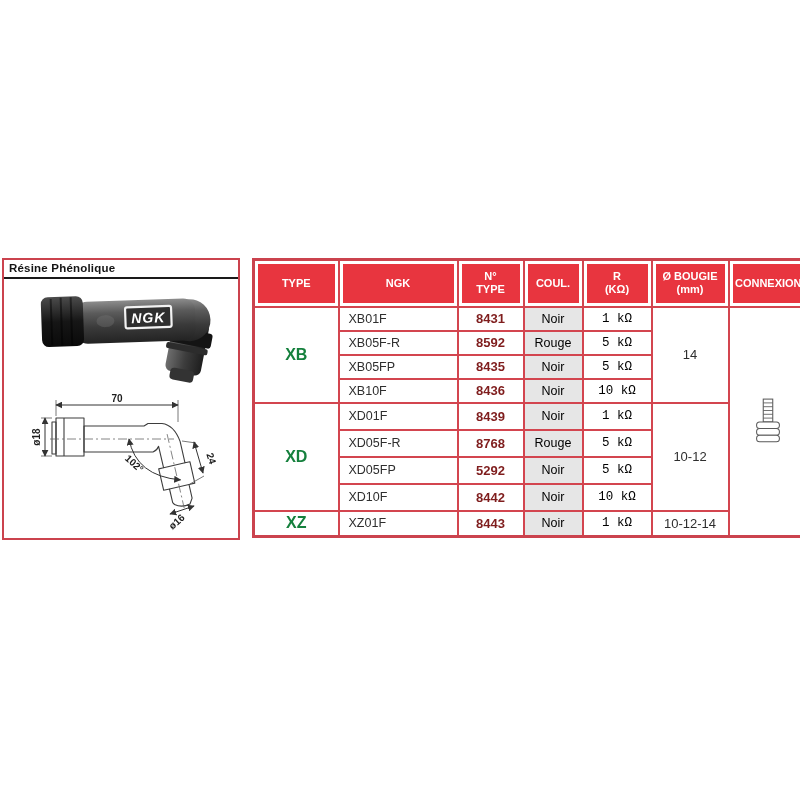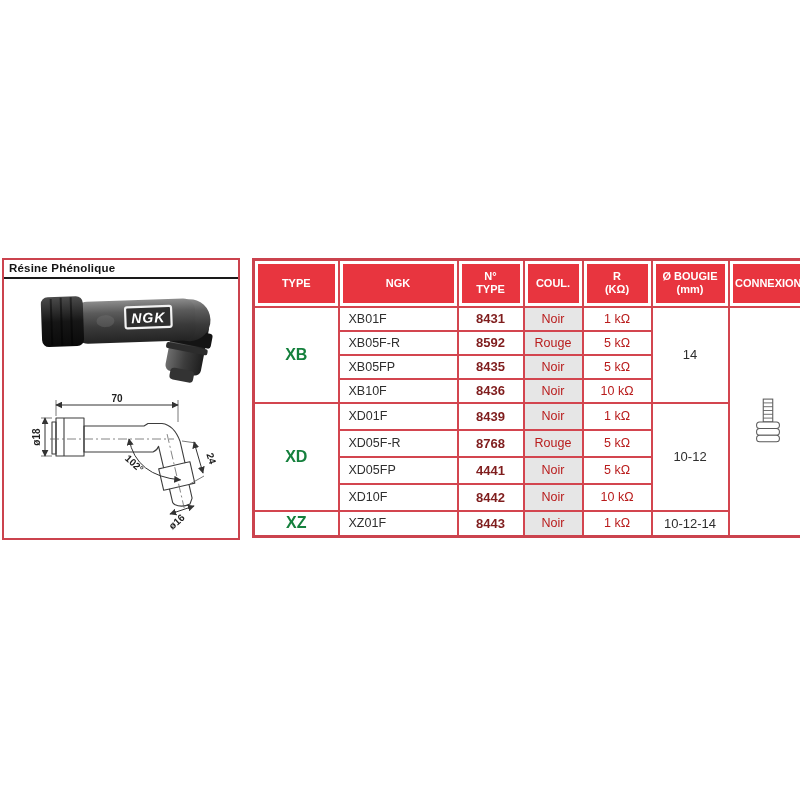--- a/index.html
+++ b/index.html
@@ -23,26 +23,26 @@
   #spec-table{position:absolute;left:238px;top:258px;border-collapse:collapse;
               table-layout:fixed;width:558px;background:#fff;}
   #spec-table td,#spec-table th{border:2px solid #d3454f;box-sizing:border-box;
               overflow:hidden;white-space:nowrap;}
   #spec-table{border:3px solid #cb434e;margin-left:14px;}
   #spec-table th{background:#e8353f;box-shadow:inset 0 0 0 3px #ffffff;
                  color:#ffffff;font-size:11px;line-height:13px;font-weight:bold;
                  text-align:center;vertical-align:middle;}
   #spec-table thead tr{height:47px;}
   tr.rh-xb{height:24px;} tr.rh-xd{height:27px;} tr.rh-xz{height:26px;}
-  td{font-size:12.5px;color:#b91c1c;vertical-align:middle;}
+  td{font-size:12.5px;color:#000000;vertical-align:middle;}
   td.type{font-size:16px;font-weight:bold;color:#15803d;text-align:center;}
   td.ngk{padding-left:9px;color:#2e2e2e;text-align:left;}
   td.stock{font-weight:bold;font-size:13px;color:#7f1d1d;text-align:center;}
   td.coul{background:#e6e6e6;text-align:center;}
-  td.r{text-align:center;}
+  td.r{text-align:center;font-family:Liberation Mono, monospace;}
   td.bougie{text-align:center;color:#2e2e2e;font-size:13px;}
   td.conn{text-align:center;vertical-align:middle;}
   tr.sep > td{border-top:3px solid #7e2830;}
   .hl{display:block;}
 </style>
 </head>
 <body>
 
 <div id="canvas">
 
@@ -211,21 +211,21 @@
         <td class="bougie" rowspan="4">10-12</td>
       </tr>
       <tr class="rh-xd">
         <td class="ngk">XD05F-R</td>
         <td class="stock">8768</td>
         <td class="coul">Rouge</td>
         <td class="r">5 kΩ</td>
       </tr>
       <tr class="rh-xd">
         <td class="ngk">XD05FP</td>
-        <td class="stock">4441</td>
+        <td class="stock">5292</td>
         <td class="coul">Noir</td>
         <td class="r">5 kΩ</td>
       </tr>
       <tr class="rh-xd">
         <td class="ngk">XD10F</td>
         <td class="stock">8442</td>
         <td class="coul">Noir</td>
         <td class="r">10 kΩ</td>
       </tr>
 

